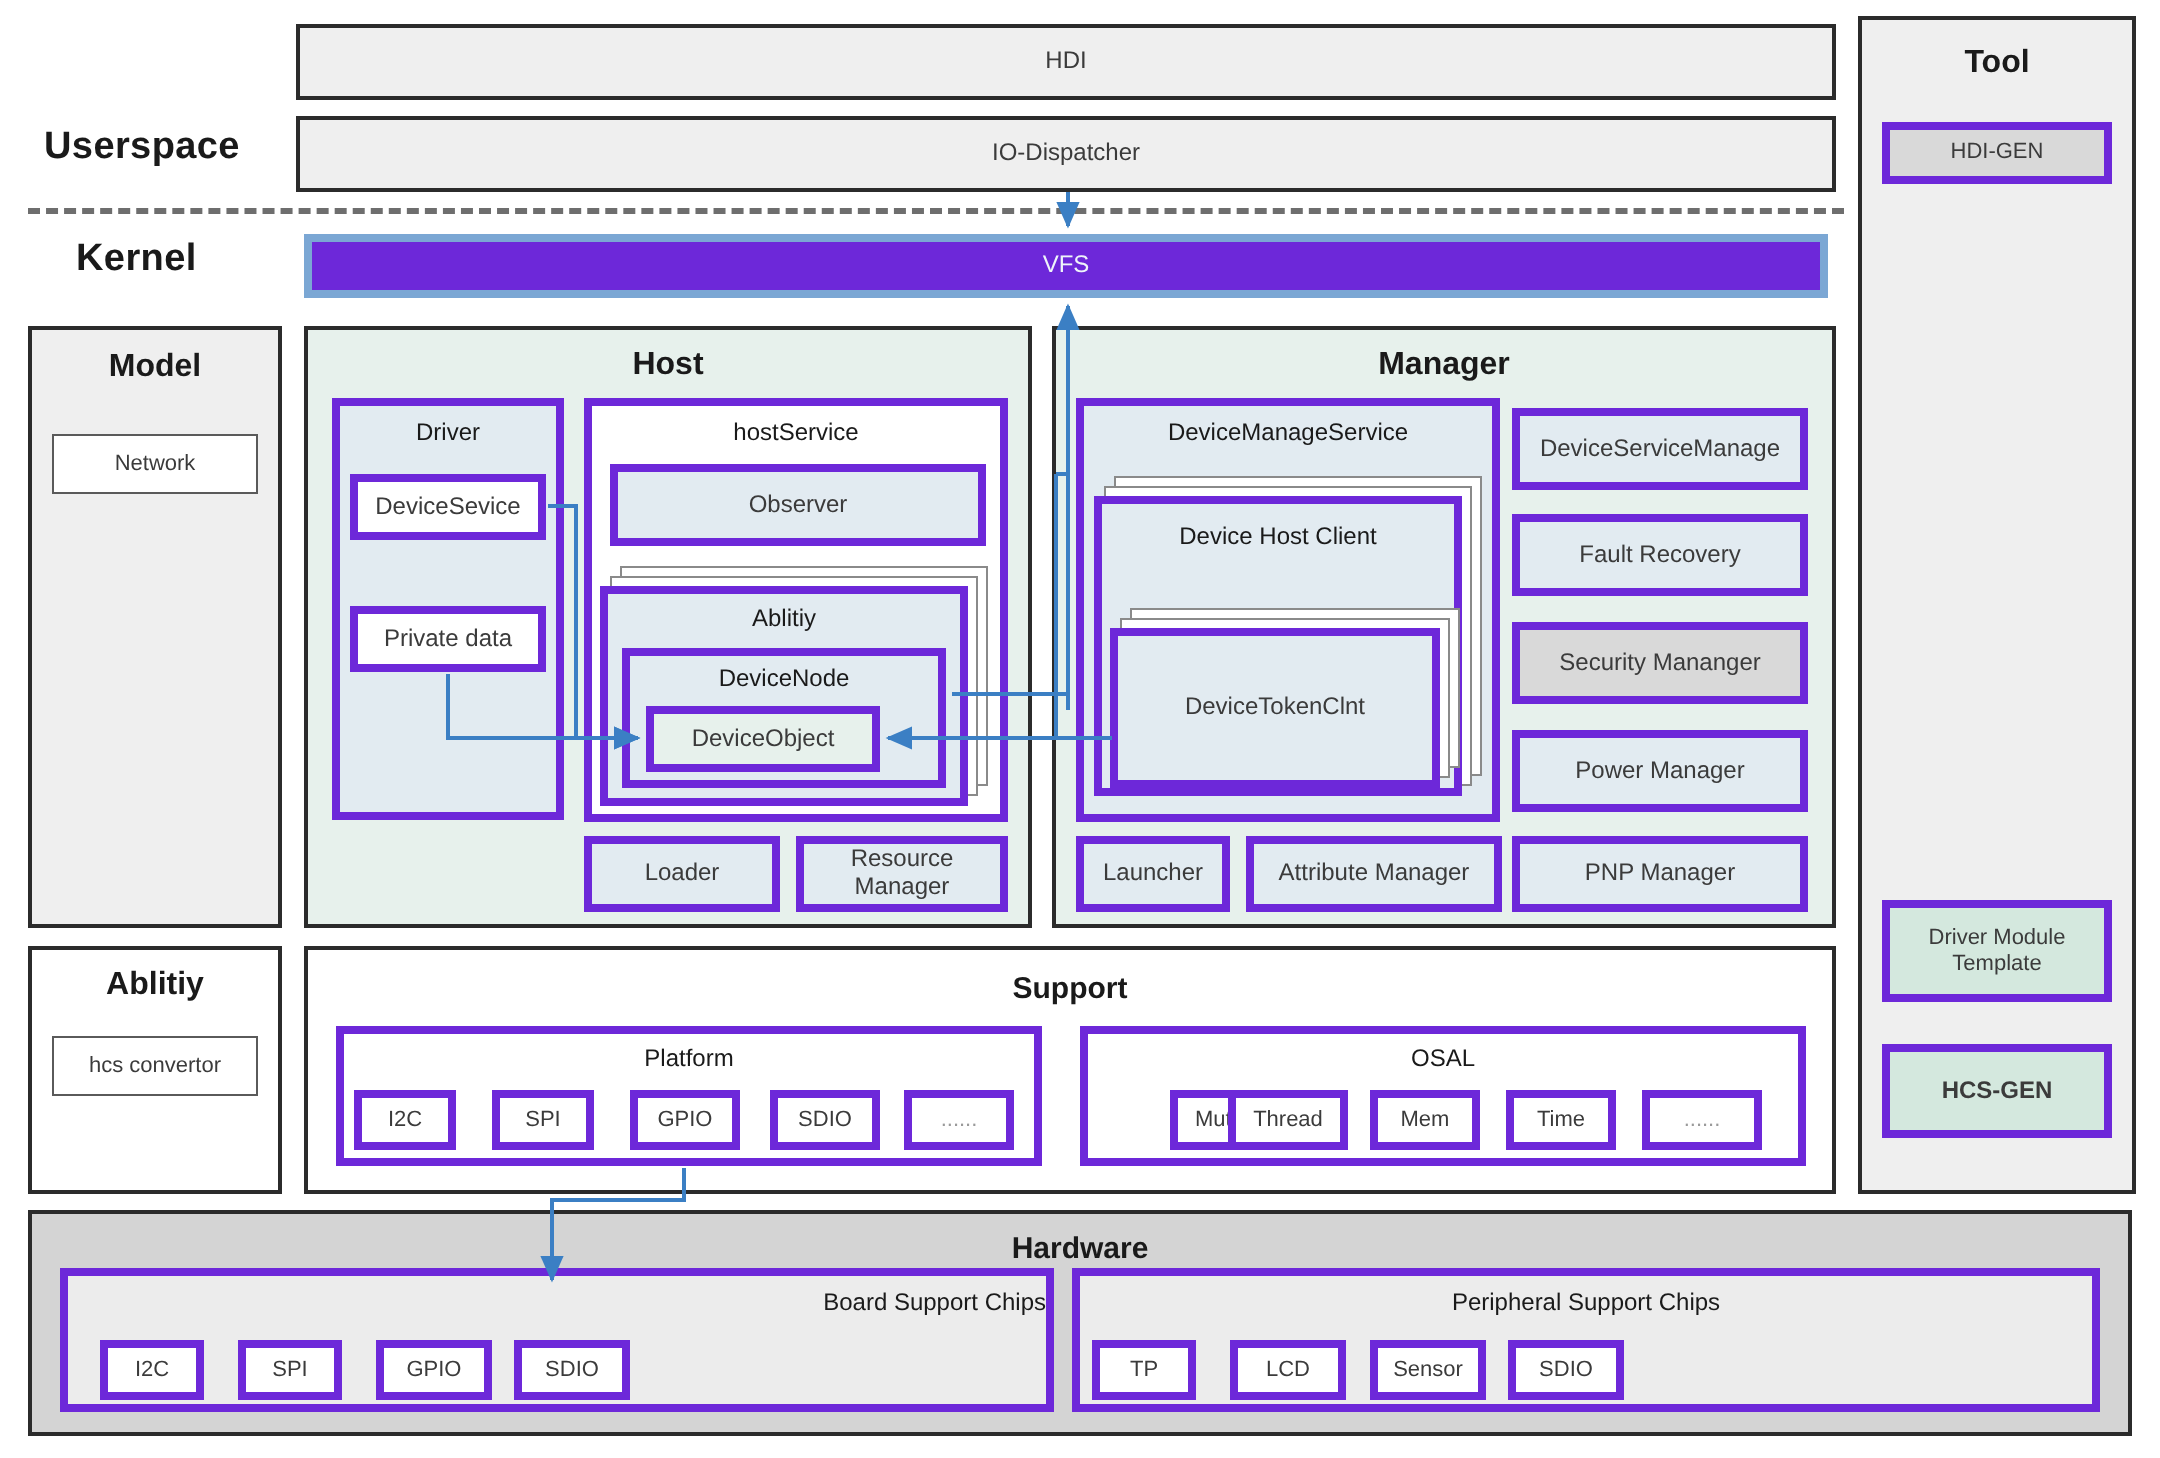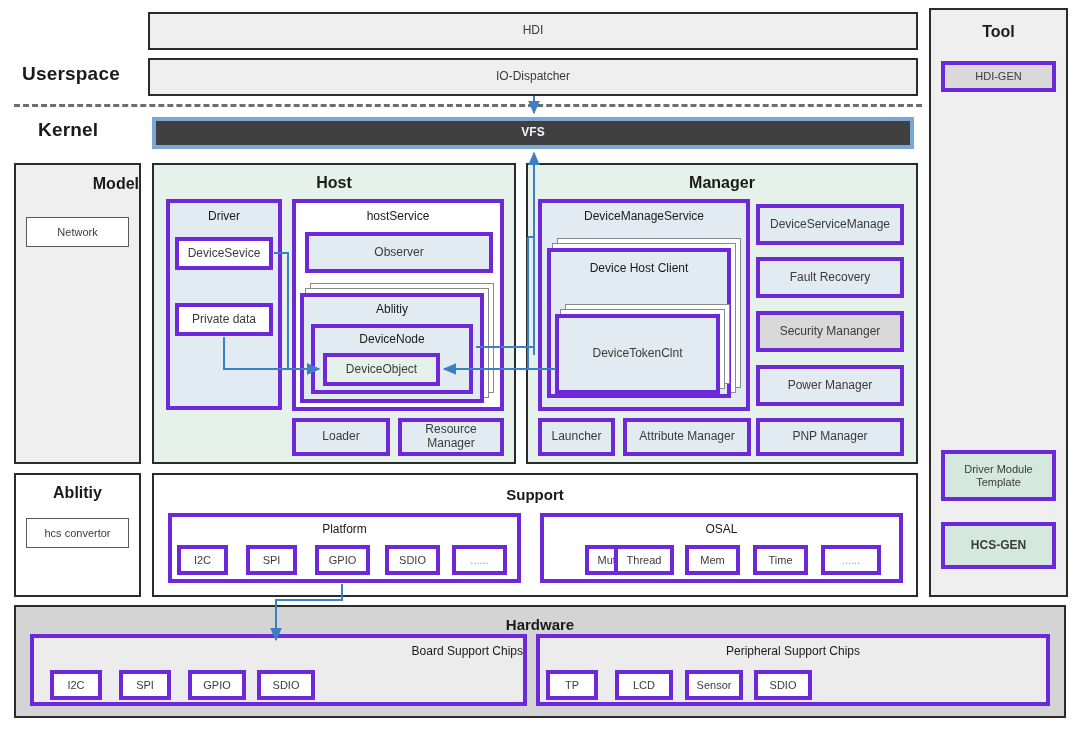--- a/index.html
+++ b/index.html
@@ -27,21 +27,21 @@
 
   .thick { border: 2px solid #2b2b2b; }
   .med   { border: 1.5px solid #5a5a5a; }
 
   .fill-grey   { background: #efefef; }
   .fill-grey2  { background: #d9d9d9; }
   .fill-mint   { background: #e7f1ec; }
   .fill-mint2  { background: #d4e8de; }
   .fill-bluegrey { background: #e2ebf1; }
   .fill-white  { background: #ffffff; }
-  .fill-blue   { background: #404040; font-weight: bold; }
+  .fill-blue   { background: #6d28d9; }
   .fill-hwgrey { background: #d4d4d4; }
   .fill-hwinner{ background: #ececec; }
 
   .section-title {
     position: absolute;
     font-weight: bold;
     color: #1a1a1a;
     text-align: center;
     width: 100%;
     left: 0;
@@ -92,21 +92,21 @@
     <span class="t12">IO-Dispatcher</span>
   </div>
 
   <div class="dashed-line" style="left:14px; top:104px; width:908px;"></div>
 
   <div class="box fill-blue" style="left:152px; top:117px; width:762px; height:32px; border-color:#7ba7d4;">
     <span class="t12" style="color:#eef4fa;">VFS</span>
   </div>
 
   <div class="box thick fill-grey hdr" style="left:14px; top:163px; width:127px; height:301px;">
-    <div class="section-title t16" style="top:10px;text-align:right;">Model</div>
+    <div class="section-title t16" style="top:10px;">Model</div>
   </div>
   <div class="box med fill-white" style="left:26px; top:217px; width:103px; height:30px;">
     <span class="t11">Network</span>
   </div>
 
   <div class="box thick fill-white hdr" style="left:14px; top:473px; width:127px; height:124px;">
     <div class="section-title t16" style="top:9px;">Ablitiy</div>
   </div>
   <div class="box med fill-white" style="left:26px; top:518px; width:103px; height:30px;">
     <span class="t11">hcs convertor</span>

